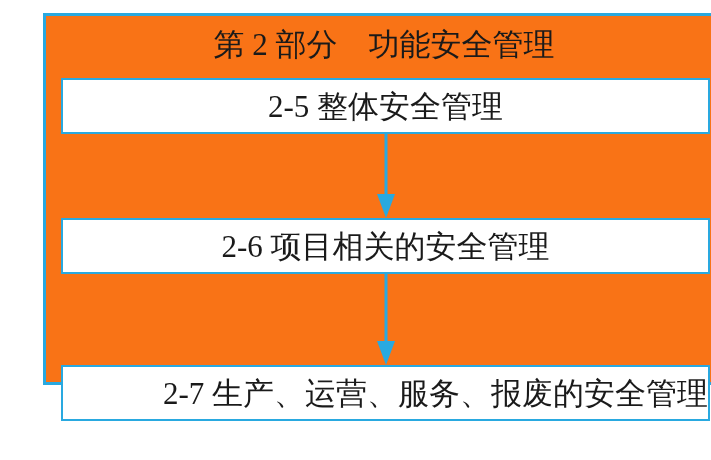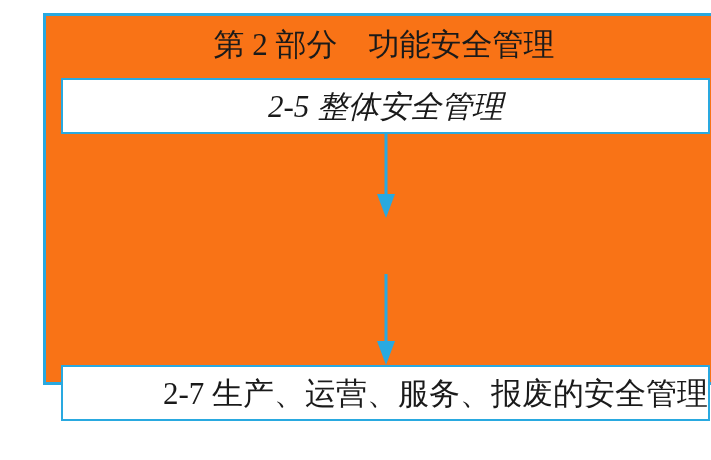--- a/index.html
+++ b/index.html
@@ -38,21 +38,21 @@
     display: flex;
     align-items: center;
     justify-content: center;
   }
   .flow-box span {
     font-size: 31px;
     line-height: 1;
     color: var(--ink);
     white-space: nowrap;
   }
-  .box-1 { top: 62px; font-style: italic; }
+  .box-1 { top: 62px; }
   .box-2 { top: 202px; }
   .box-3 { top: 349px; justify-content: flex-end; }
   .connector {
     position: absolute;
     display: block;
   }
   .connector-1 { left: 330px; top: 118px; }
   .connector-2 { left: 330px; top: 258px; }
 </style>
 </head>
@@ -64,20 +64,23 @@
 
   <div class="flow-box box-1">
     <span>2-5 整体安全管理</span>
   </div>
 
   <svg class="connector connector-1" width="20" height="84" viewBox="0 0 20 84">
     <line x1="10" y1="0" x2="10" y2="62" stroke-width="3" stroke="#29A9E0"></line>
     <polygon points="1,60 19,60 10,84" fill="#29A9E0"></polygon>
   </svg>
 
+  <div class="flow-box box-2">
+    <span>2-6 项目相关的安全管理</span>
+  </div>
 
   <svg class="connector connector-2" width="20" height="91" viewBox="0 0 20 91">
     <line x1="10" y1="0" x2="10" y2="69" stroke-width="3" stroke="#29A9E0"></line>
     <polygon points="1,67 19,67 10,91" fill="#29A9E0"></polygon>
   </svg>
 
   <div class="flow-box box-3">
     <span>2-7 生产、运营、服务、报废的安全管理</span>
   </div>
 

